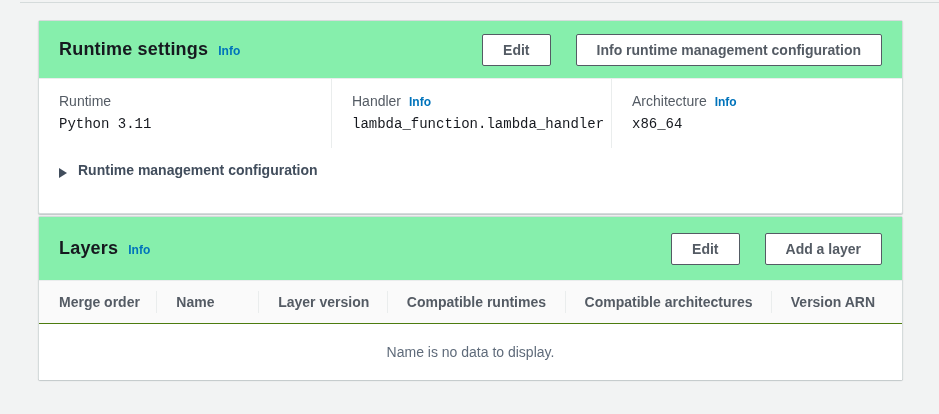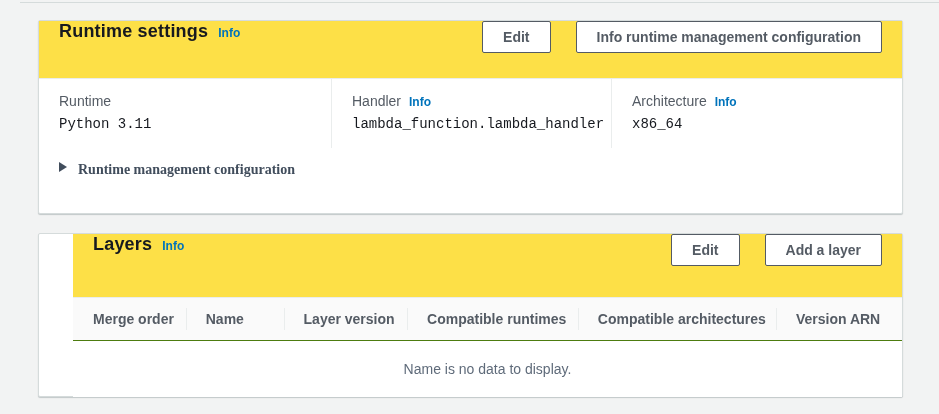--- a/index.html
+++ b/index.html
@@ -17,25 +17,25 @@
     height:1px; background:#d5dbdb;
   }
   .card {
     position:absolute; left:38px; width:865px;
     background:#ffffff;
     border:1px solid #d5dbdb;
     border-radius:2px;
     box-shadow:0 1px 1px rgba(0,28,36,0.2);
   }
   .card-runtime { top:20px; height:194px; }
-  .card-layers  { top:233px; height:164px;padding-left:34px; }
+  .card-layers  { top:216px; height:164px; }
 
   .card-header {
-    display:flex; align-items:flex-start; justify-content:space-between;
-    background:#fde047;
+    display:flex; align-items:center; justify-content:space-between;
+    background:#86efac;
     border-bottom:1px solid #eaeded;
     padding:0 20px;
   }
   .card-runtime .card-header { height:58px; }
   .card-layers  .card-header { height:64px; }
 
   .title-wrap { display:flex; align-items:baseline; }
   .card-title { font-size:18px; font-weight:700; color:#16191f; letter-spacing:.2px; }
   .info-link {
     font-size:12px; font-weight:700; color:#0073bb;
@@ -61,24 +61,23 @@
   .field-col { padding:14px 20px 16px; }
   .field-col.c1 { width:292px; }
   .field-col.c2 { width:280px; border-left:1px solid #eaeded; }
   .field-col.c3 { width:291px; border-left:1px solid #eaeded; }
   .field-label { color:#545b64; font-size:14px; display:flex; align-items:baseline; }
   .field-label .info-link { margin-left:8px; }
   .field-value { margin-top:7px; color:#16191f; font-size:14px;font-family:Liberation Mono, monospace; }
 
   
   .expander {
-    display:flex; align-items:flex-start;
+    display:flex; align-items:flex-end;
     padding:8px 20px 16px;
     cursor:pointer;
-    font-family:Liberation Serif, serif;
   }
   .caret {
     width:0; height:0;
     border-left:8px solid #414d5c;
     border-top:5px solid transparent;
     border-bottom:5px solid transparent;
     margin-right:11px;
   }
   .expander-label { font-size:14px; font-weight:700; color:#414d5c; }
 

